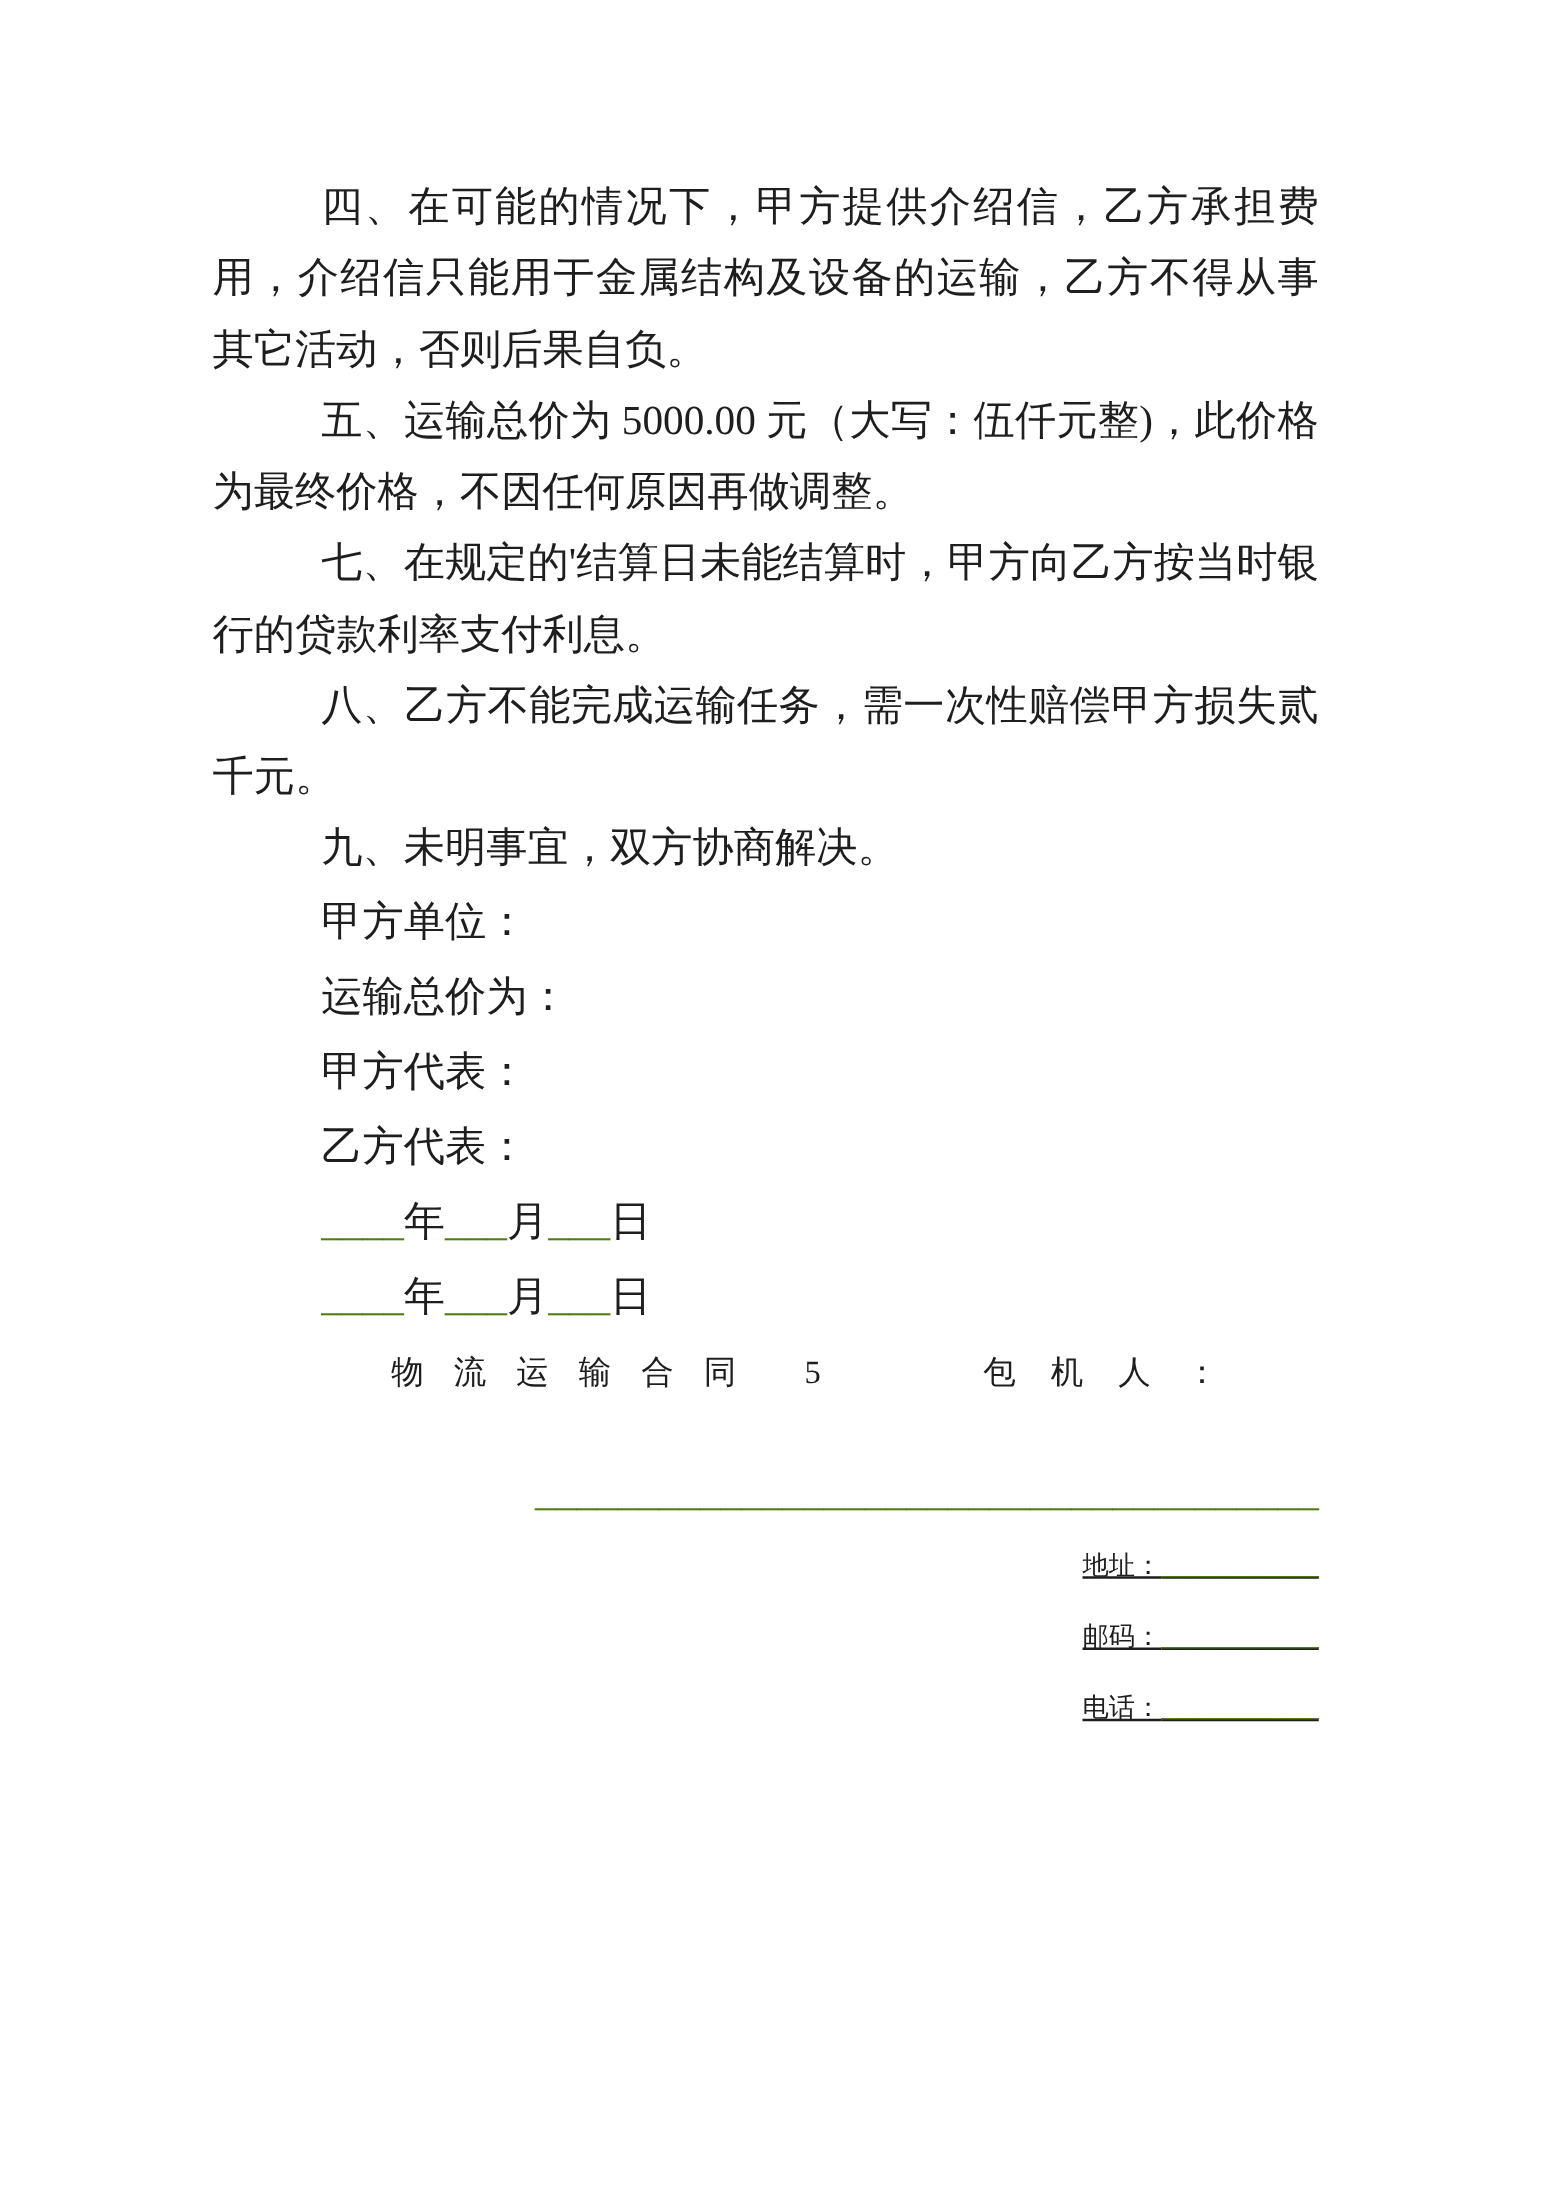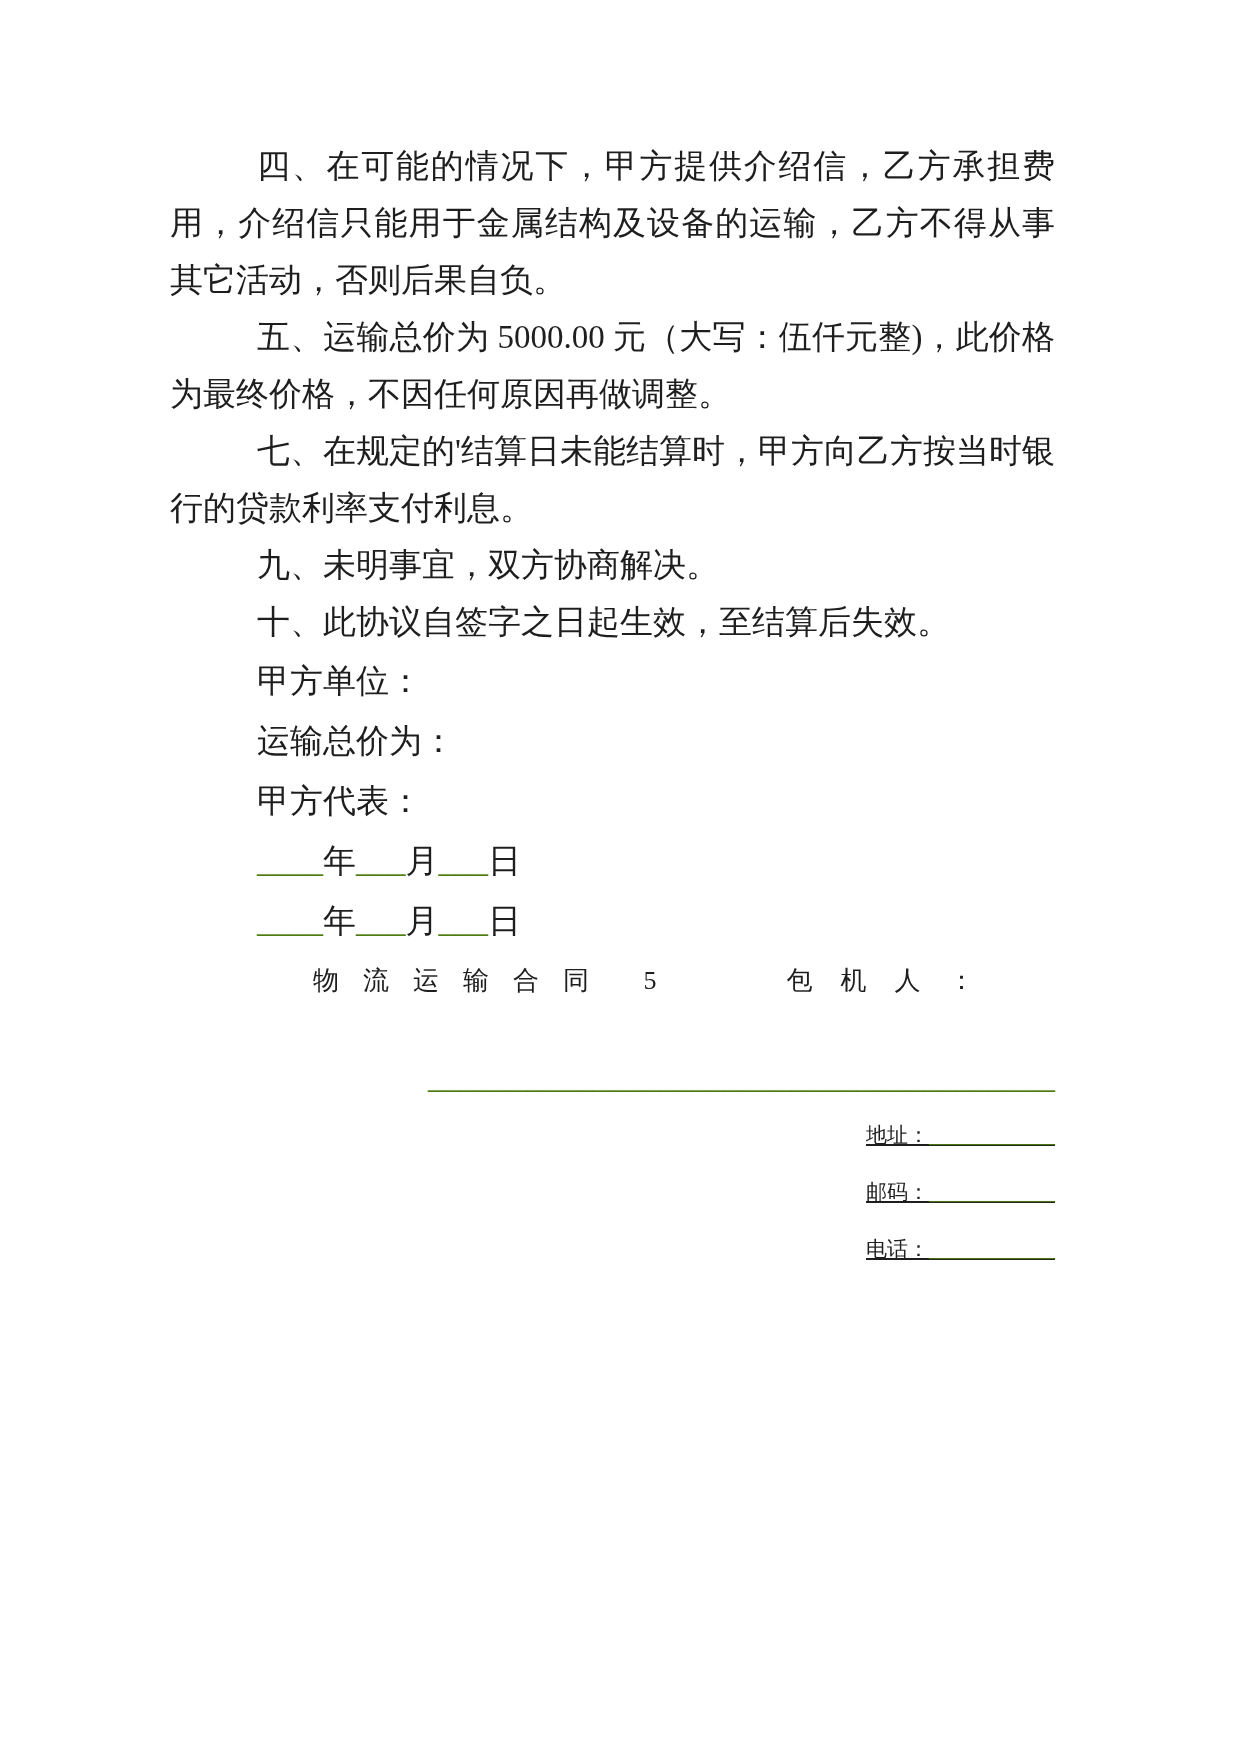--- a/index.html
+++ b/index.html
@@ -57,27 +57,28 @@
 </style>
 </head>
 <body>
 
 <div class="page">
   <div class="content">
 
     <p class="clause">四、在可能的情况下，甲方提供介绍信，乙方承担费用，介绍信只能用于金属结构及设备的运输，乙方不得从事其它活动，否则后果自负。</p>
     <p class="clause">五、运输总价为 5000.00 元（大写：伍仟元整)，此价格为最终价格，不因任何原因再做调整。</p>
     <p class="clause">七、在规定的'结算日未能结算时，甲方向乙方按当时银行的贷款利率支付利息。</p>
+    <p class="clause">八、乙方不能完成运输任务，需一次性赔偿甲方损失贰千元。</p>
     <p class="clause">九、未明事宜，双方协商解决。</p>
-    <p class="clause">十、此协议自签字之日起生效，至结算后失效。</p>
 
     <div class="sigblock">
       <div class="sig-line">甲方单位：</div>
       <div class="sig-line">运输总价为：</div>
       <div class="sig-line">甲方代表：</div>
+      <div class="sig-line">乙方代表：</div>
 
       <div class="sig-line date-line"><span class="blank">____</span><span>年</span><span class="blank">___</span><span>月</span><span class="blank">___</span><span>日</span></div>
 
       <div class="sig-line date-line"><span class="blank">____</span><span>年</span><span class="blank">___</span><span>月</span><span class="blank">___</span><span>日</span></div>
 
       <div class="title-line"><span class="title-left">物流运输合同 5</span><span class="title-right">包机人：</span></div>
     </div>
 
     <div class="footer">
       <div class="sep blank">______________________________________</div>

